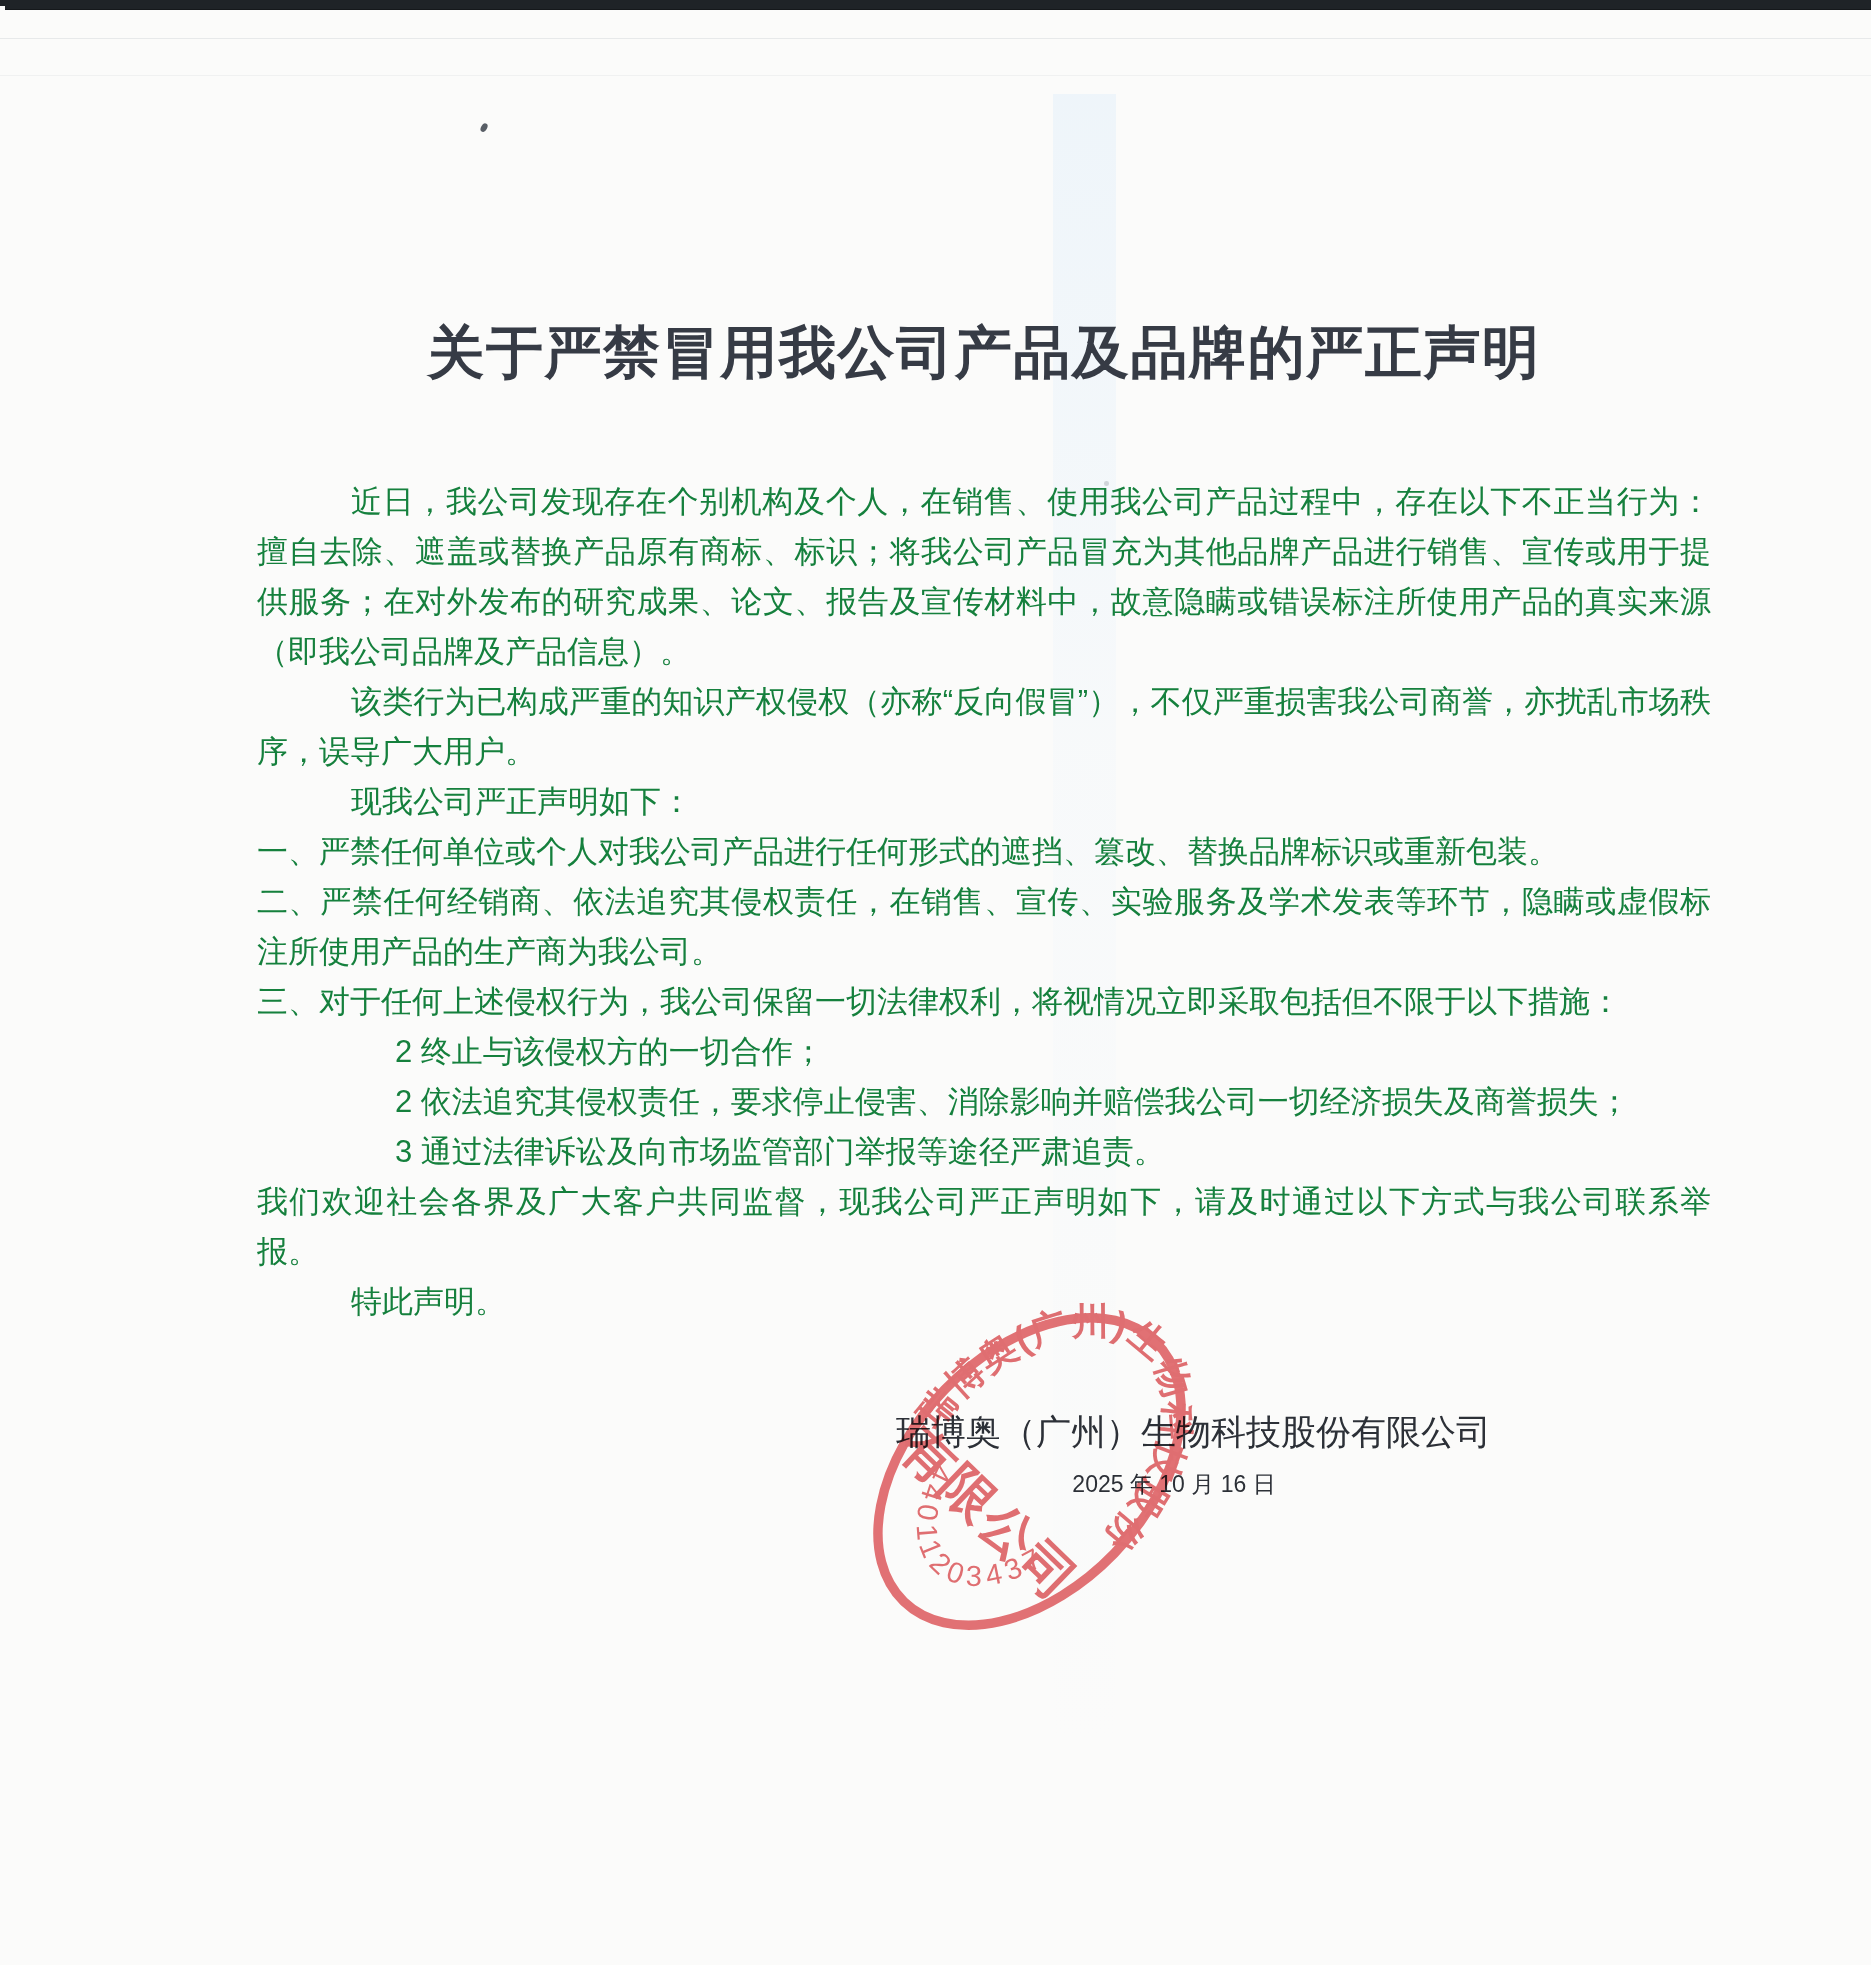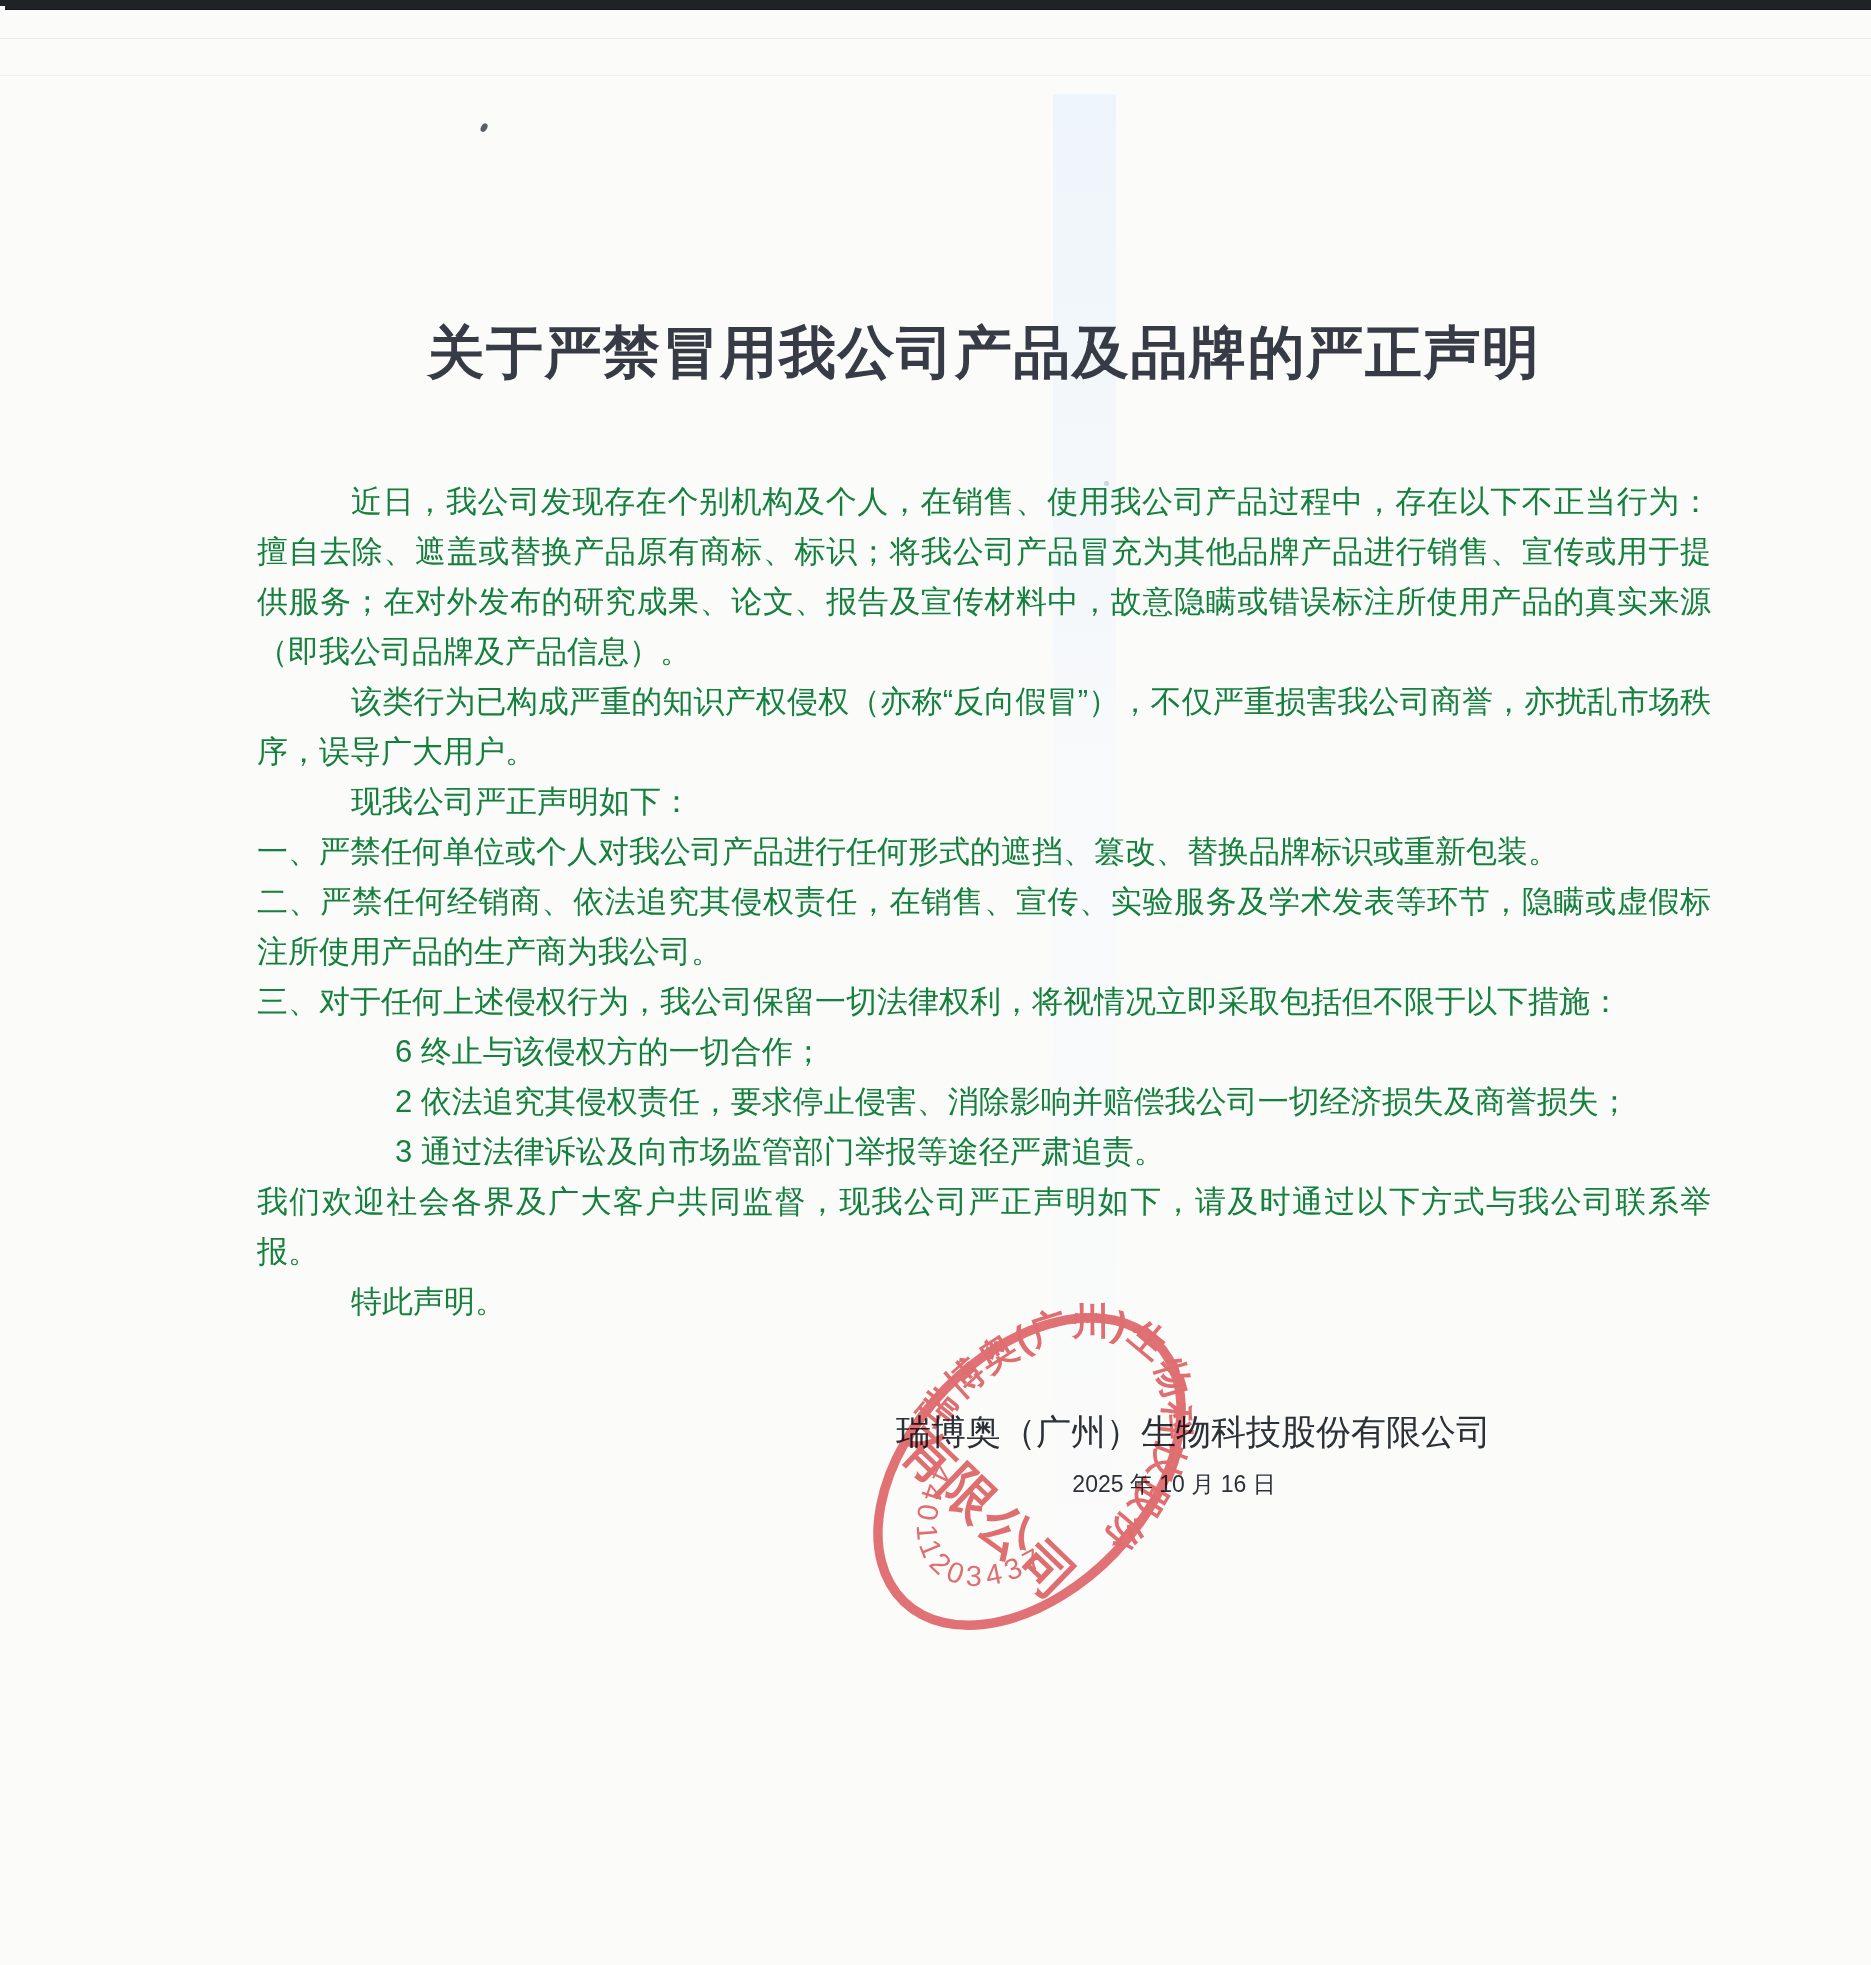--- a/index.html
+++ b/index.html
@@ -76,21 +76,21 @@
   <div class="content">
     <h1 class="title">关于严禁冒用我公司产品及品牌的严正声明</h1>
 
     <div class="bodytext">
       <p class="ind">近日，我公司发现存在个别机构及个人，在销售、使用我公司产品过程中，存在以下不正当行为：擅自去除、遮盖或替换产品原有商标、标识；将我公司产品冒充为其他品牌产品进行销售、宣传或用于提供服务；在对外发布的研究成果、论文、报告及宣传材料中，故意隐瞒或错误标注所使用产品的真实来源（即我公司品牌及产品信息）。</p>
       <p class="ind">该类行为已构成严重的知识产权侵权（亦称“反向假冒”），不仅严重损害我公司商誉，亦扰乱市场秩序，误导广大用户。</p>
       <p class="ind">现我公司严正声明如下：</p>
       <p>一、严禁任何单位或个人对我公司产品进行任何形式的遮挡、篡改、替换品牌标识或重新包装。</p>
       <p>二、严禁任何经销商、依法追究其侵权责任，在销售、宣传、实验服务及学术发表等环节，隐瞒或虚假标注所使用产品的生产商为我公司。</p>
       <p>三、对于任何上述侵权行为，我公司保留一切法律权利，将视情况立即采取包括但不限于以下措施：</p>
-      <p class="sub">6 终止与该侵权方的一切合作；</p>
+      <p class="sub">2 终止与该侵权方的一切合作；</p>
       <p class="sub">2 依法追究其侵权责任，要求停止侵害、消除影响并赔偿我公司一切经济损失及商誉损失；</p>
       <p class="sub">3 通过法律诉讼及向市场监管部门举报等途径严肃追责。</p>
       <p>我们欢迎社会各界及广大客户共同监督，现我公司严正声明如下，请及时通过以下方式与我公司联系举报。</p>
       <p class="ind">特此声明。</p>
     </div>
 
     <div class="signature">
       <div class="sig-inner">
         <div class="sig-company">瑞博奥（广州）生物科技股份有限公司</div>
         <div class="sig-date">2025 年 10 月 16 日</div>

